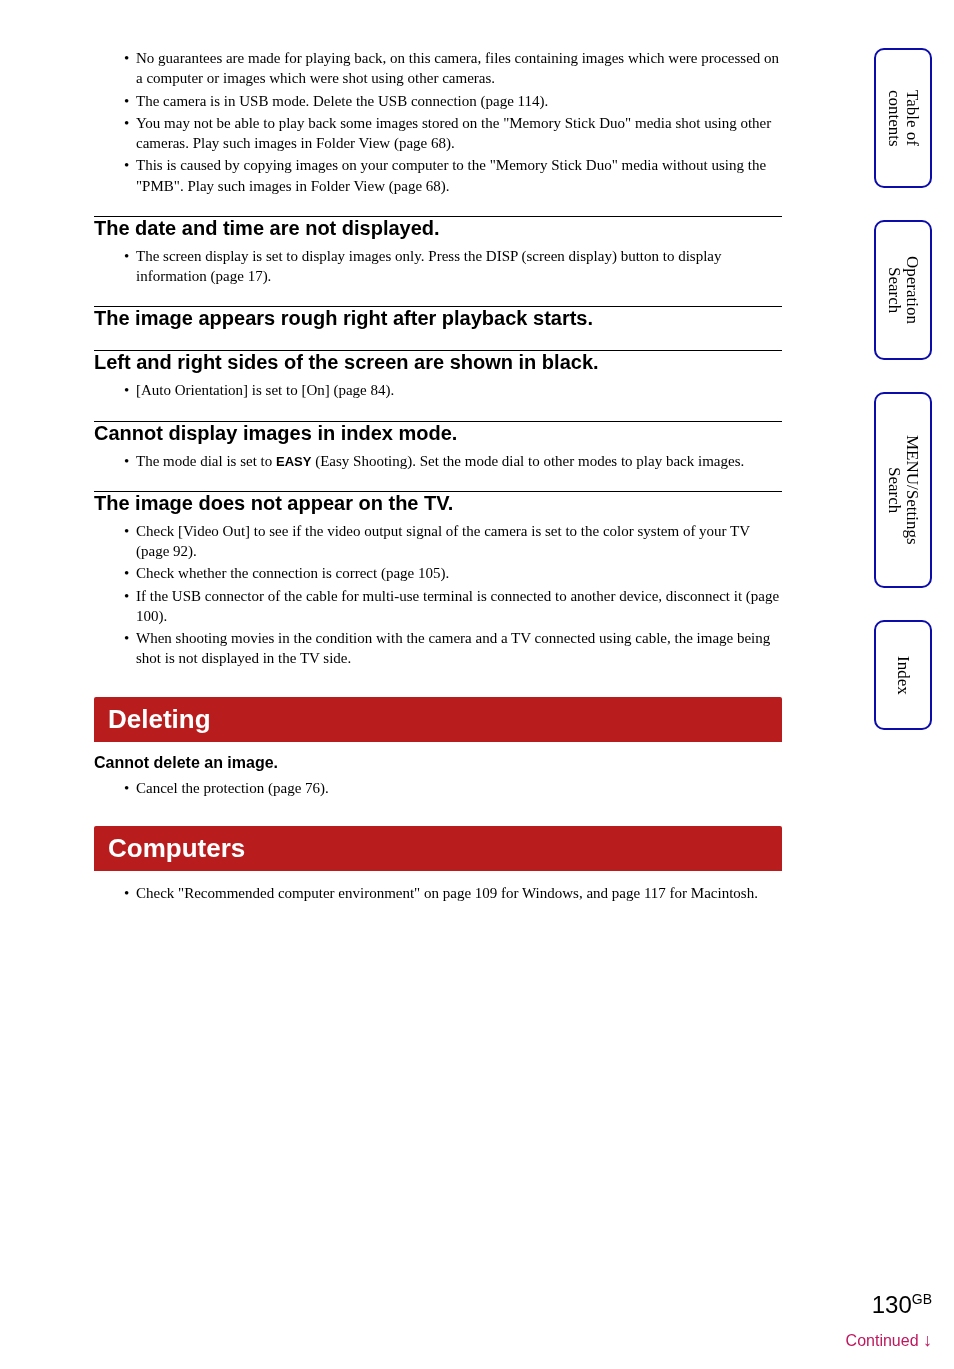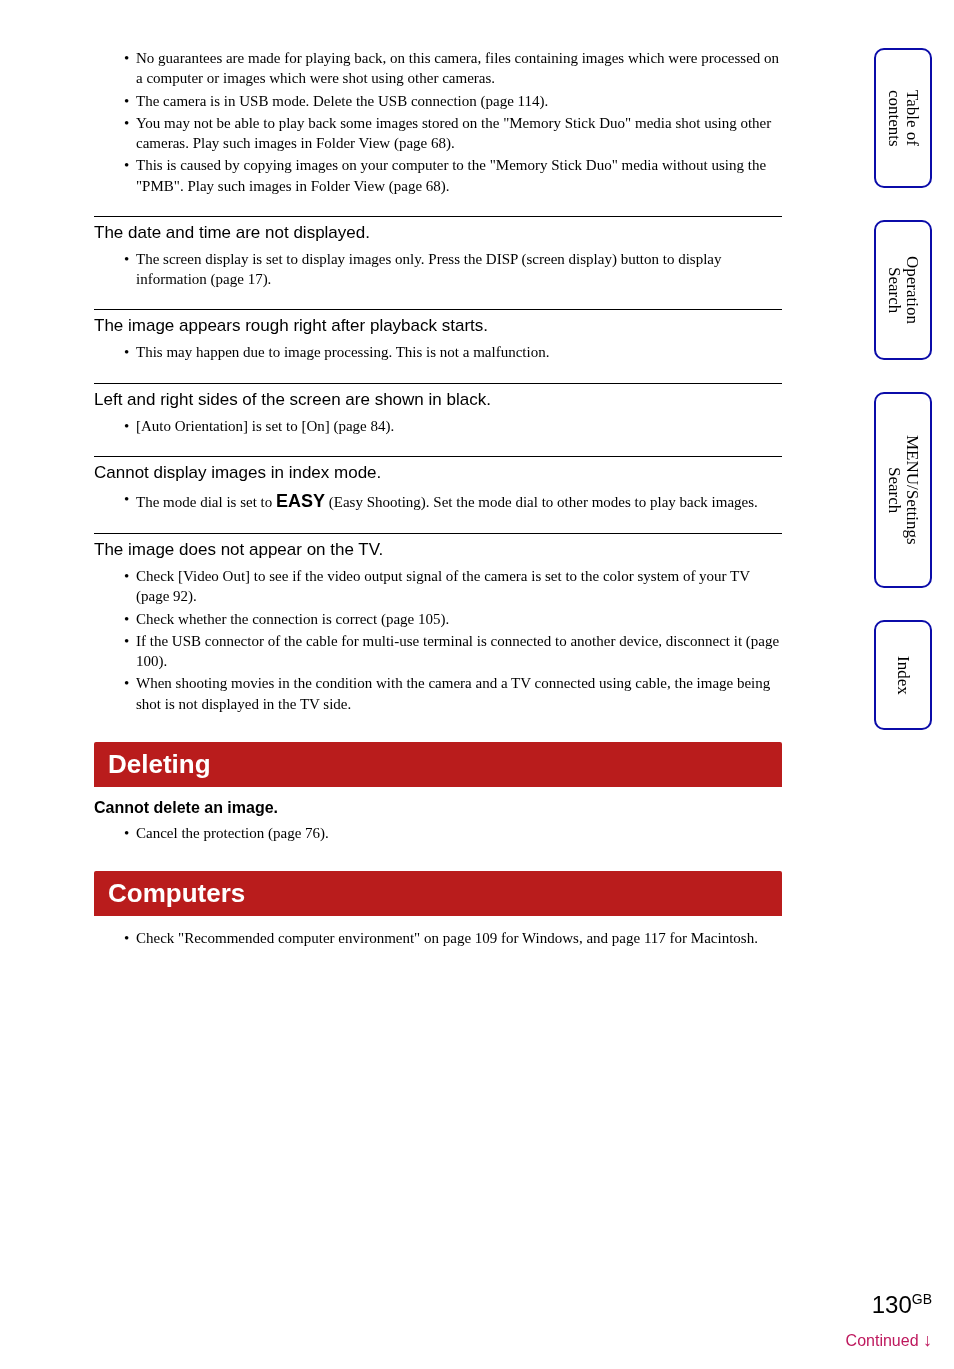--- a/index.html
+++ b/index.html
@@ -22,24 +22,23 @@
   .bullet-list li { position: relative; margin-bottom: 2px; line-height: 1.35; }
   .bullet-list li::before {
     content: "•";
     position: absolute;
     left: -12px;
     top: 0;
   }
   .issue-block { margin-top: 20px; }
   .issue-title {
     font-family: Arial, Helvetica, sans-serif;
-    font-weight: normal;
-    font-size: 17px;
+    font-weight: bold;
+    font-size: 20px;
     border-top: 1px solid #000;
-    padding-top: 6px;
     margin-bottom: 6px;
   }
   .section-banner {
     background: #b91c1c;
     color: #fff;
     font-family: Arial, Helvetica, sans-serif;
     font-weight: bold;
     font-size: 26px;
     padding: 7px 14px;
     border-radius: 2px 2px 0 0;
@@ -90,21 +89,21 @@
   .page-number .gb { font-size: 14px; vertical-align: top; }
   .continued {
     position: absolute;
     right: 22px;
     bottom: 18px;
     color: #be185d;
     font-family: Arial, Helvetica, sans-serif;
     font-size: 16px;
   }
   .continued .arrow { font-size: 18px; }
-  .easy { font-family: Arial, Helvetica, sans-serif; font-size: 18px; font-weight: bold; }
+  .easy { font-family: Arial, Helvetica, sans-serif; font-size: 13px; font-weight: bold; }
 </style>
 </head>
 <body>
 
 <div class="content">
 
   <ul class="bullet-list">
     <li>No guarantees are made for playing back, on this camera, files containing images which were processed on a computer or images which were shot using other cameras.</li>
     <li>The camera is in USB mode. Delete the USB connection (page 114).</li>
     <li>You may not be able to play back some images stored on the "Memory Stick Duo" media shot using other cameras. Play such images in Folder View (page 68).</li>
@@ -113,23 +112,20 @@
 
   <div class="issue-block">
     <div class="issue-title">The date and time are not displayed.</div>
     <ul class="bullet-list">
       <li>The screen display is set to display images only. Press the DISP (screen display) button to display information (page 17).</li>
     </ul>
   </div>
 
   <div class="issue-block">
     <div class="issue-title">The image appears rough right after playback starts.</div>
-    <ul class="bullet-list">
-      <li>This may happen due to image processing. This is not a malfunction.</li>
-    </ul>
   </div>
 
   <div class="issue-block">
     <div class="issue-title">Left and right sides of the screen are shown in black.</div>
     <ul class="bullet-list">
       <li>[Auto Orientation] is set to [On] (page 84).</li>
     </ul>
   </div>
 
   <div class="issue-block">

